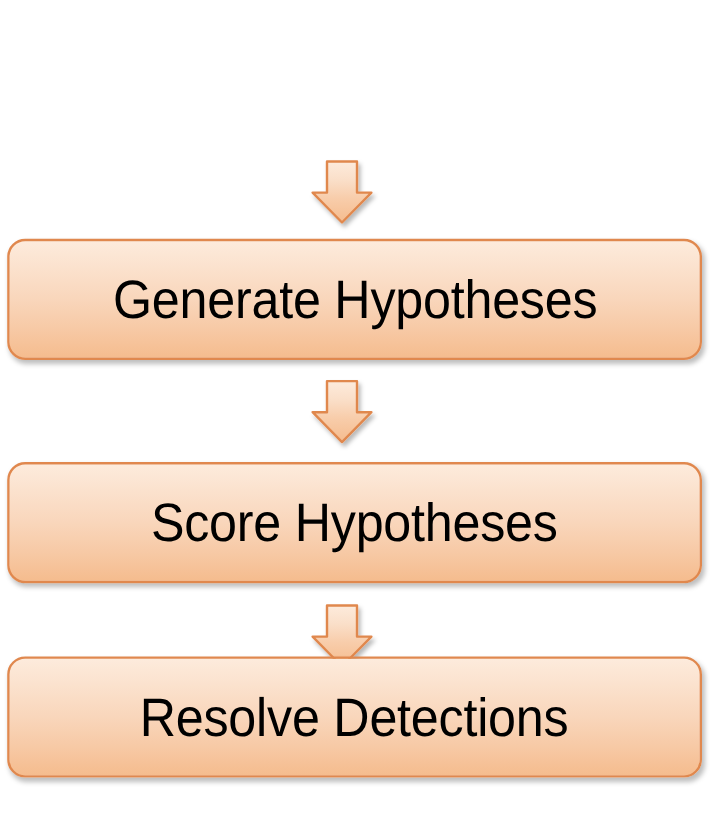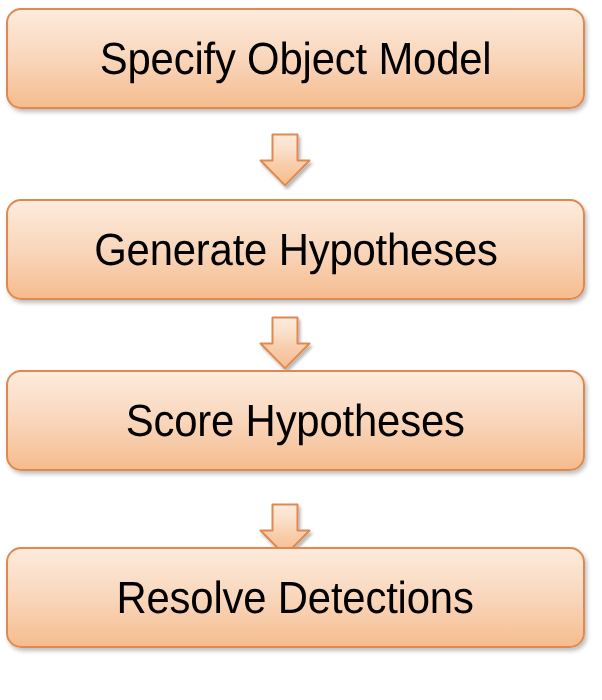--- a/index.html
+++ b/index.html
@@ -51,21 +51,21 @@
     line-height: 1;
     letter-spacing: -0.2px;
     white-space: nowrap;
     transform: scaleX(0.93);
     transform-origin: center center;
     text-rendering: geometricPrecision;
   }
 
   #node-0 { top: 8px; }
   #node-1 { top: 199px; }
-  #node-2 { top: 370px; }
+  #node-2 { top: 385px; }
   #node-3 { top: 547px; }
 
   
   .connector {
     position: absolute;
     width: 54px;
     height: 54px;
     left: 258px;
   }
   .connector svg {
@@ -77,23 +77,20 @@
 
   #connector-0 { top: 133px; }
   #connector-1 { top: 316px; }
   #connector-2 { top: 503px; }
 </style>
 </head>
 <body>
 
 <div id="flowchart">
 
-  <div class="node" id="node-0">
-    <span class="node-label">Specify Object Model</span>
-  </div>
 
   <div class="connector" id="connector-0">
     <svg viewBox="0 0 54 54" xmlns="http://www.w3.org/2000/svg">
       <defs>
         <linearGradient id="arrowGrad0" x1="0" y1="0" x2="0" y2="1">
           <stop offset="0%" stop-color="#FDEBDC"></stop>
           <stop offset="30%" stop-color="#FADFC9"></stop>
           <stop offset="60%" stop-color="#F8CDAB"></stop>
           <stop offset="100%" stop-color="#F5BC8E"></stop>
         </linearGradient>

